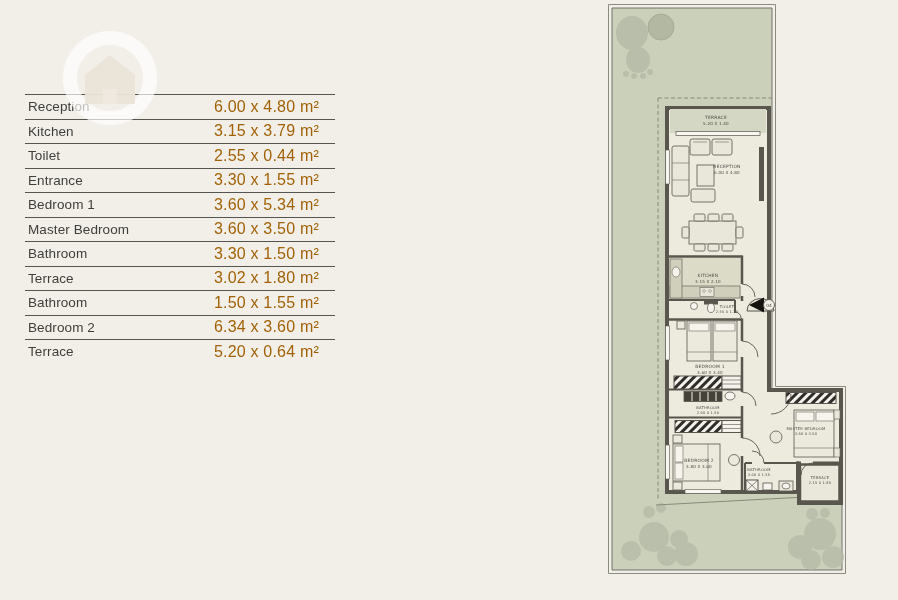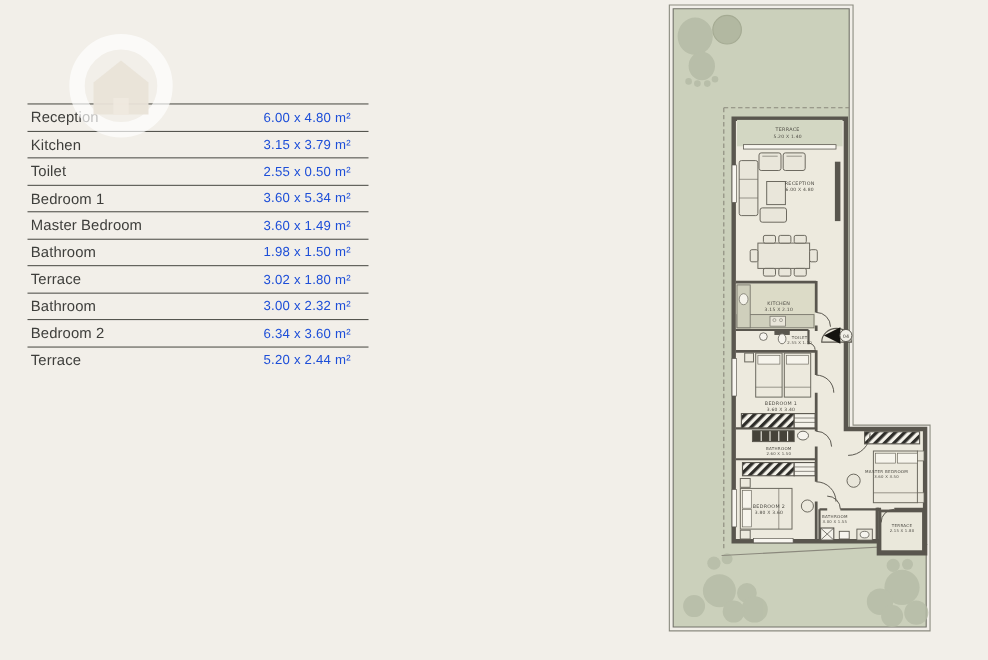--- a/index.html
+++ b/index.html
@@ -4,21 +4,21 @@
 <style>
   html,body{margin:0;padding:0;}
   body{width:898px;height:600px;background:#f2efe9;font-family:"Liberation Sans",sans-serif;overflow:hidden;}
   #stage{position:absolute;top:0;left:0;width:898px;height:600px;background:#f2efe9;}
 
   
   .dim-table{position:absolute;left:25px;top:94px;width:310px;z-index:2;}
   .dim-row{display:flex;justify-content:space-between;align-items:center;height:23.5px;
            border-top:1px solid #55554f;}
   .dim-label{font-size:13.5px;color:#3e3e3b;padding-left:3px;letter-spacing:.1px;}
-  .dim-value{font-size:12px;color:#1d4ed8;padding-right:16px;letter-spacing:.2px;}
+  .dim-value{font-size:16px;color:#a16207;padding-right:16px;letter-spacing:.2px;}
 
   
   .watermark{position:absolute;left:63px;top:31px;width:94px;height:94px;z-index:3;pointer-events:none;}
   .watermark .ring{position:absolute;left:0;top:0;width:94px;height:94px;box-sizing:border-box;
                    border:14px solid rgba(255,255,255,.68);border-radius:50%;}
   .watermark svg{position:absolute;left:20px;top:22px;}
 
   svg text{font-family:"DejaVu Sans",sans-serif;fill:#4c4a43;}
   .room-name{font-size:4.4px;letter-spacing:.25px;text-anchor:middle;}
   .room-dims{font-size:4.1px;letter-spacing:.2px;text-anchor:middle;}
@@ -34,49 +34,53 @@
     <div class="dim-row">
         <span class="dim-label">Reception</span>
         <span class="dim-value">6.00 x 4.80 m²</span>
       </div>
     <div class="dim-row">
         <span class="dim-label">Kitchen</span>
         <span class="dim-value">3.15 x 3.79 m²</span>
       </div>
     <div class="dim-row">
         <span class="dim-label">Toilet</span>
-        <span class="dim-value">2.55 x 0.50 m²</span>
+        <span class="dim-value">2.55 x 0.44 m²</span>
+      </div>
+    <div class="dim-row">
+        <span class="dim-label">Entrance</span>
+        <span class="dim-value">3.30 x 1.55 m²</span>
       </div>
     <div class="dim-row">
         <span class="dim-label">Bedroom 1</span>
         <span class="dim-value">3.60 x 5.34 m²</span>
       </div>
     <div class="dim-row">
         <span class="dim-label">Master Bedroom</span>
-        <span class="dim-value">3.60 x 1.49 m²</span>
+        <span class="dim-value">3.60 x 3.50 m²</span>
       </div>
     <div class="dim-row">
         <span class="dim-label">Bathroom</span>
-        <span class="dim-value">1.98 x 1.50 m²</span>
+        <span class="dim-value">3.30 x 1.50 m²</span>
       </div>
     <div class="dim-row">
         <span class="dim-label">Terrace</span>
         <span class="dim-value">3.02 x 1.80 m²</span>
       </div>
     <div class="dim-row">
         <span class="dim-label">Bathroom</span>
-        <span class="dim-value">3.00 x 2.32 m²</span>
+        <span class="dim-value">1.50 x 1.55 m²</span>
       </div>
     <div class="dim-row">
         <span class="dim-label">Bedroom 2</span>
         <span class="dim-value">6.34 x 3.60 m²</span>
       </div>
     <div class="dim-row">
         <span class="dim-label">Terrace</span>
-        <span class="dim-value">5.20 x 2.44 m²</span>
+        <span class="dim-value">5.20 x 0.64 m²</span>
       </div>
   </div>
 
   <div class="watermark">
     <div class="ring"></div>
     <svg width="54" height="52" viewBox="0 0 54 52">
       <path d="M27 2 L52 22 L52 51 L2 51 L2 22 Z" fill="#e9e3d8" opacity="0.95"></path>
       <path d="M20 51 L20 36 L34 36 L34 51 Z" fill="#efe9df" opacity="0.9"></path>
     </svg>
   </div>

